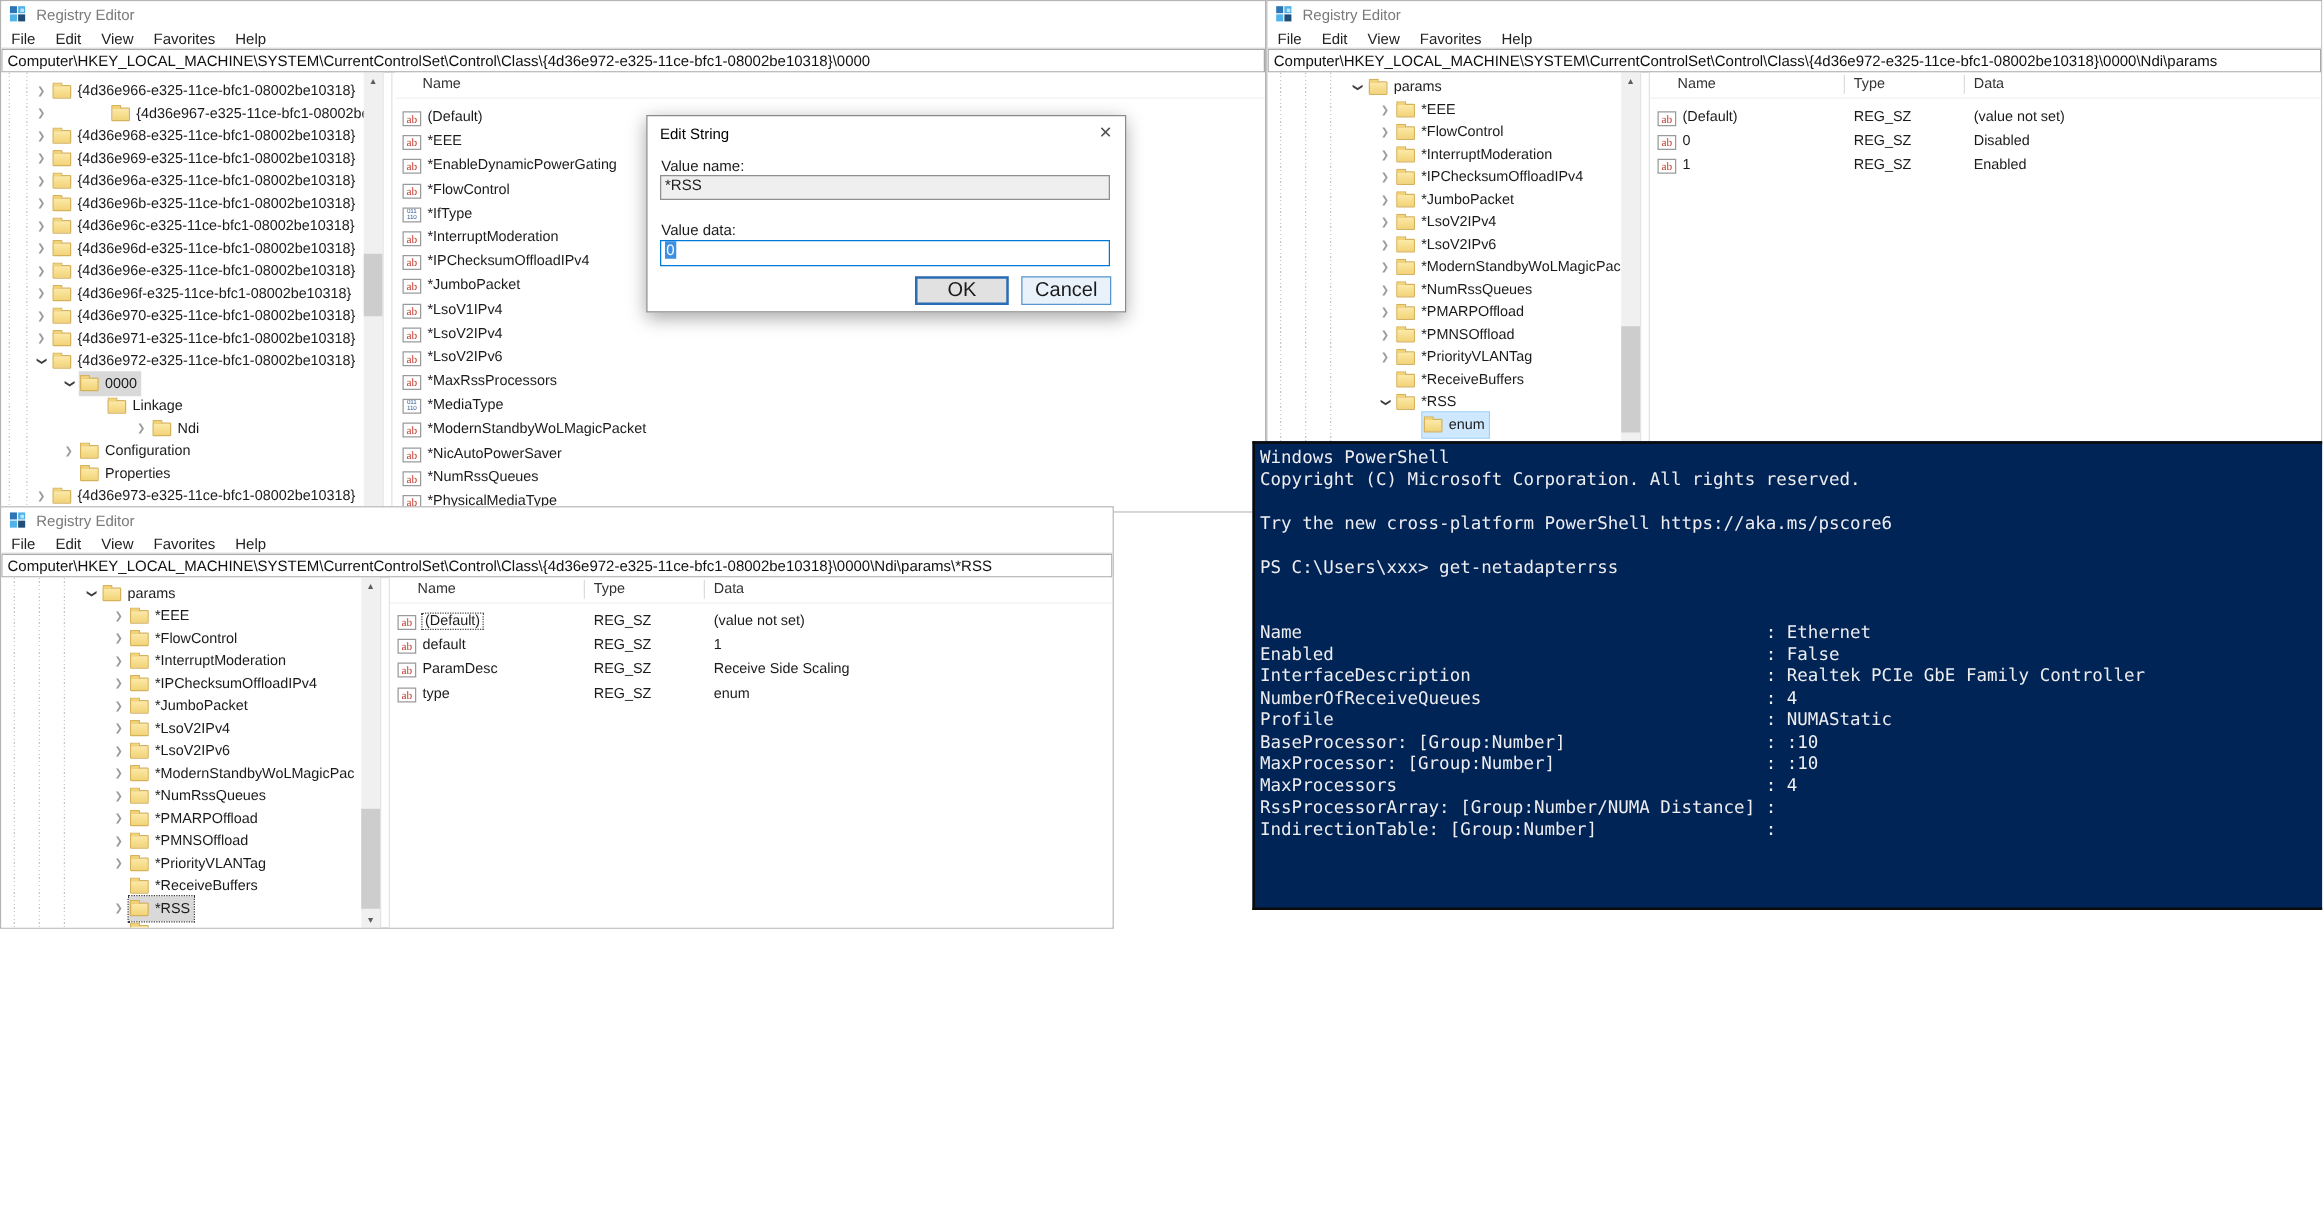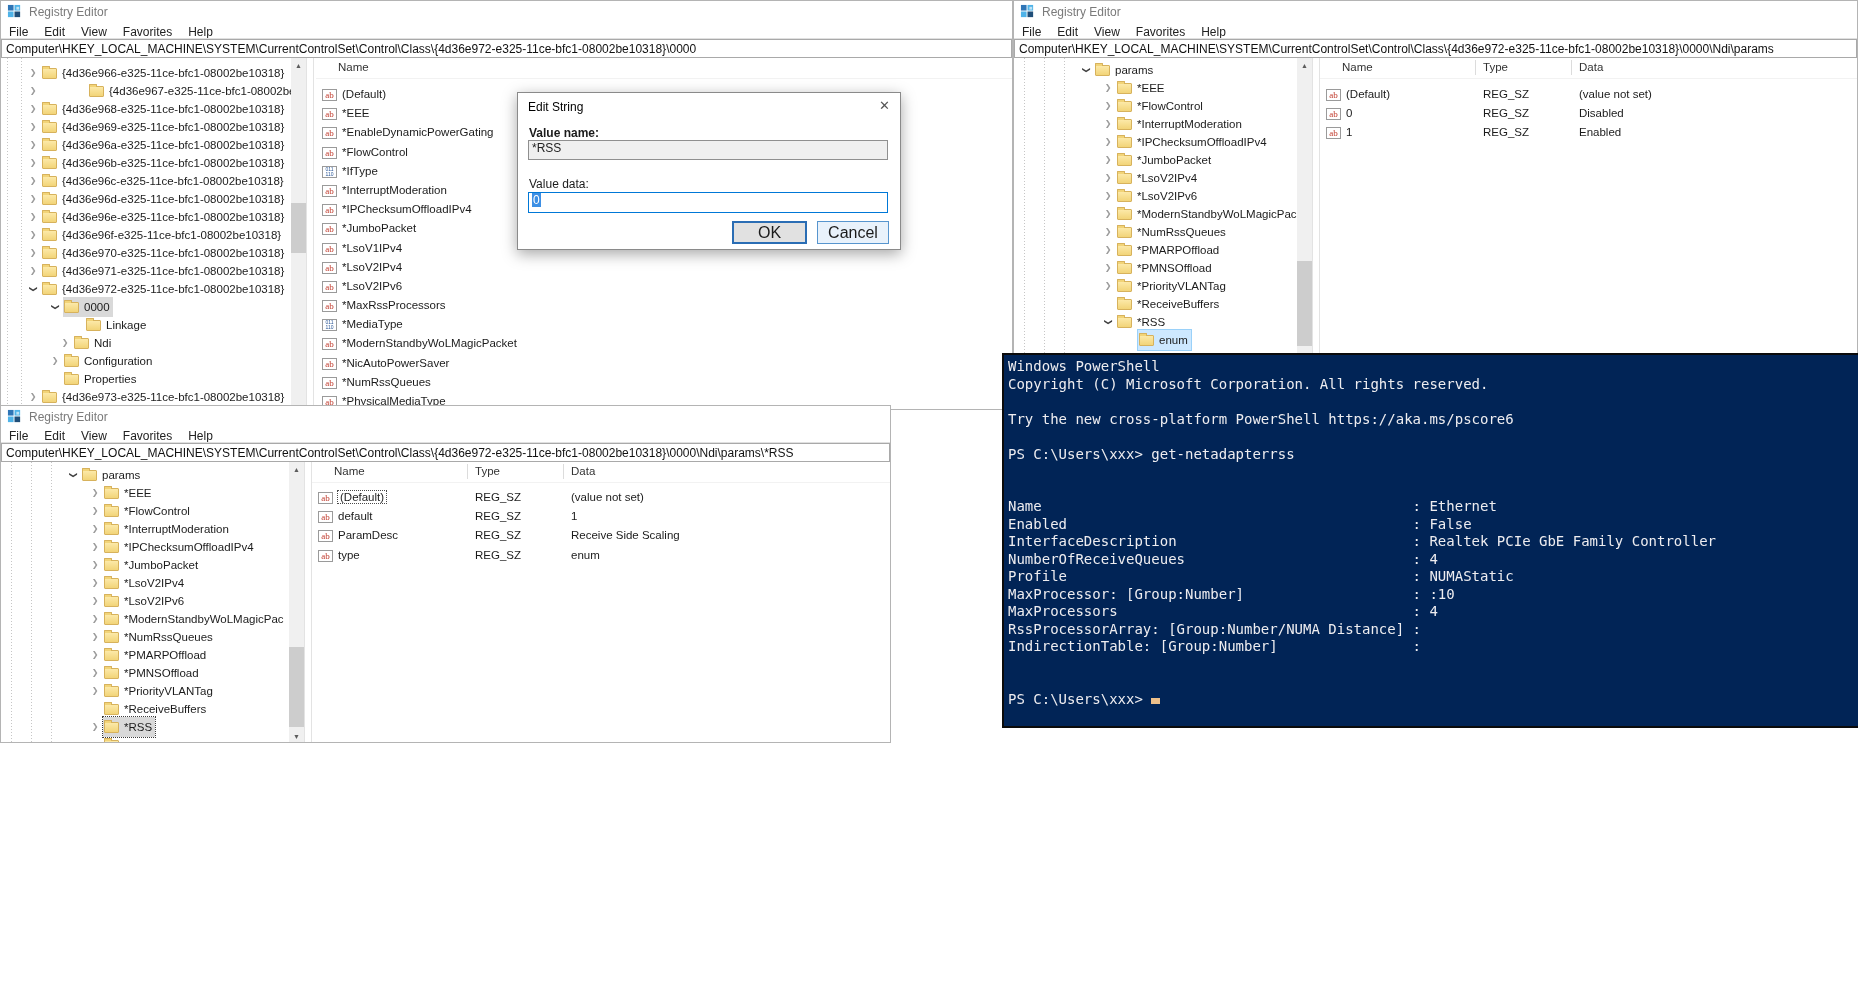--- a/index.html
+++ b/index.html
@@ -61,21 +61,21 @@
   
   .vscroll{position:absolute;width:15px;background:#f0f0f0;}
   .sarrow{position:absolute;left:0;width:15px;height:15px;font-size:7px;color:#5c5c5c;text-align:center;line-height:15px;}
   .sthumb{position:absolute;left:0;width:15px;background:#cdcdcd;}
   .splitter{position:absolute;width:8px;border-left:1px solid #e3e3e3;border-right:1px solid #e3e3e3;box-sizing:border-box;}
   
   #dialog{position:absolute;left:517px;top:92px;width:382px;height:156px;background:#fff;
     border:1px solid #8a8a8a;box-shadow:0 4px 14px rgba(0,0,0,.35);z-index:40;font-size:12px;}
   #dialog .dtitle{position:absolute;left:10px;top:7px;color:#000;}
   #dialog .dclose{position:absolute;right:10px;top:5px;font-size:13px;color:#555;}
-  #dialog .dlabel1{position:absolute;left:11px;top:33px;font-weight:bold;}
+  #dialog .dlabel1{position:absolute;left:11px;top:33px;}
   #dialog .dlabel2{position:absolute;left:11px;top:84px;}
   .dinput{position:absolute;left:10px;width:360px;box-sizing:border-box;font-family:"Liberation Sans",sans-serif;font-size:12px;padding:0 3px;outline:none;}
   #valname{top:47px;height:20px;background:#efefef;border:1px solid #8f8f8f;color:#222;}
   #valdata{top:99px;height:21px;background:#fff;border:1px solid #0078d7;color:#fff;}
   #valdata .selstr{background:#3d8fe4;color:#fff;padding:0 1px;font-size:12px;}
   .dbtn{position:absolute;top:128px;height:23px;box-sizing:border-box;font-size:16px;text-align:center;line-height:20px;}
   #okbtn{left:214px;width:75px;background:#e1e1e1;border:2px solid #2a6db4;}
   #cancelbtn{left:299px;width:72px;background:#e9f2fb;border:1px solid #5795ce;line-height:21px;}
   
   #pswin{position:absolute;left:1002px;top:353px;width:856px;height:375px;background:#012456;
@@ -204,21 +204,21 @@
             <span class="tlabel">0000</span>
           </span>
         </div>
         <div class="trow" style="padding-left: 68px;">
           <span class="chev l"></span>
           <span class="hl">
             <span class="folder"></span>
             <span class="tlabel">Linkage</span>
           </span>
         </div>
-        <div class="trow" style="padding-left: 56px;">
+        <div class="trow" style="padding-left: 104px;">
           <span class="chev c"></span>
           <span class="hl">
             <span class="folder"></span>
             <span class="tlabel">Ndi</span>
           </span>
         </div>
         <div class="trow" style="padding-left: 46px;">
           <span class="chev c"></span>
           <span class="hl">
             <span class="folder"></span>
@@ -678,23 +678,23 @@
         <div class="psline">Try the new cross-platform PowerShell https://aka.ms/pscore6</div>
         <div class="psline"></div>
         <div class="psline">PS C:\Users\xxx&gt; get-netadapterrss</div>
         <div class="psline"></div>
         <div class="psline"></div>
         <div class="psline">Name                                            : Ethernet</div>
         <div class="psline">Enabled                                         : False</div>
         <div class="psline">InterfaceDescription                            : Realtek PCIe GbE Family Controller</div>
         <div class="psline">NumberOfReceiveQueues                           : 4</div>
         <div class="psline">Profile                                         : NUMAStatic</div>
+        <div class="psline">BaseProcessor: [Group:Number]                   : :10</div>
         <div class="psline">MaxProcessor: [Group:Number]                    : :10</div>
         <div class="psline">MaxProcessors                                   : 4</div>
         <div class="psline">RssProcessorArray: [Group:Number/NUMA Distance] :</div>
         <div class="psline">IndirectionTable: [Group:Number]                :</div>
         <div class="psline"></div>
         <div class="psline"></div>
-        <div class="psline">PS C:\Users\xxx&gt; <span class="cursor"></span></div>
       </div>
   </div>
 
 </div>
 
 </body></html>

